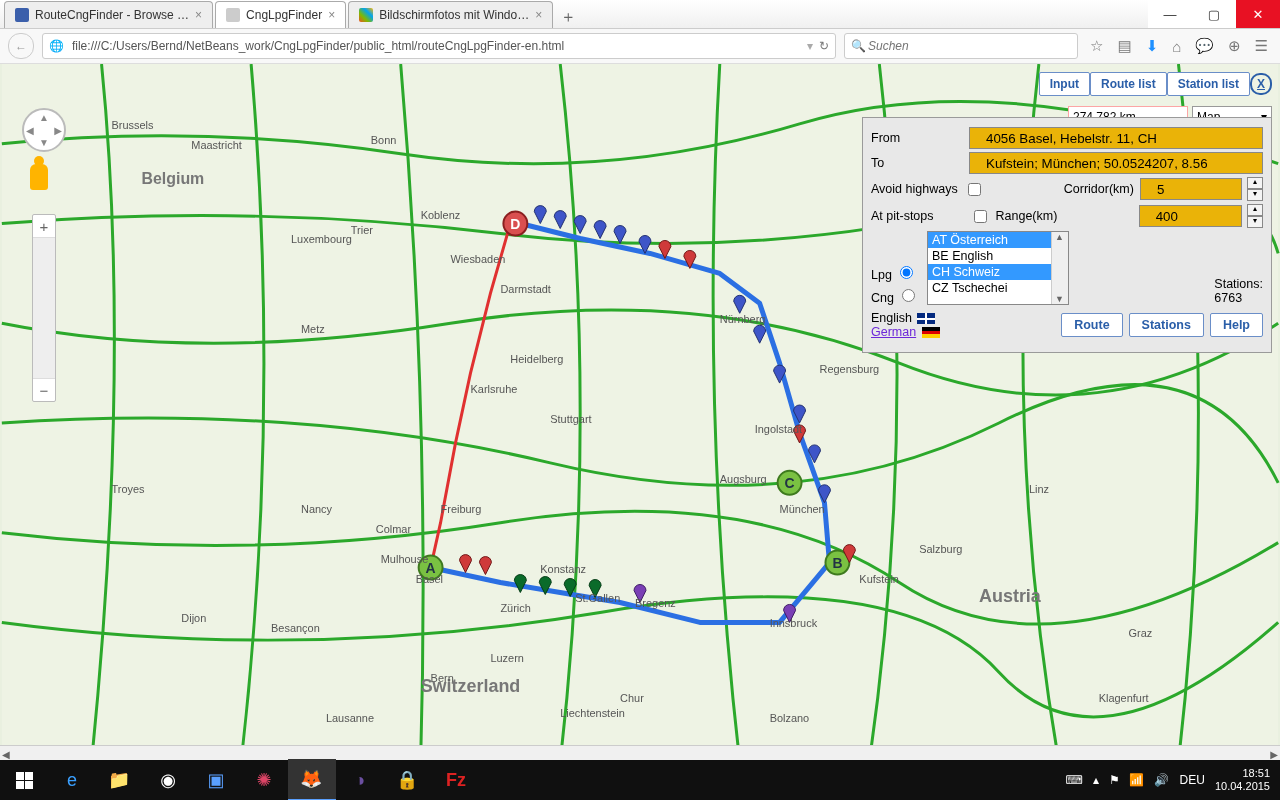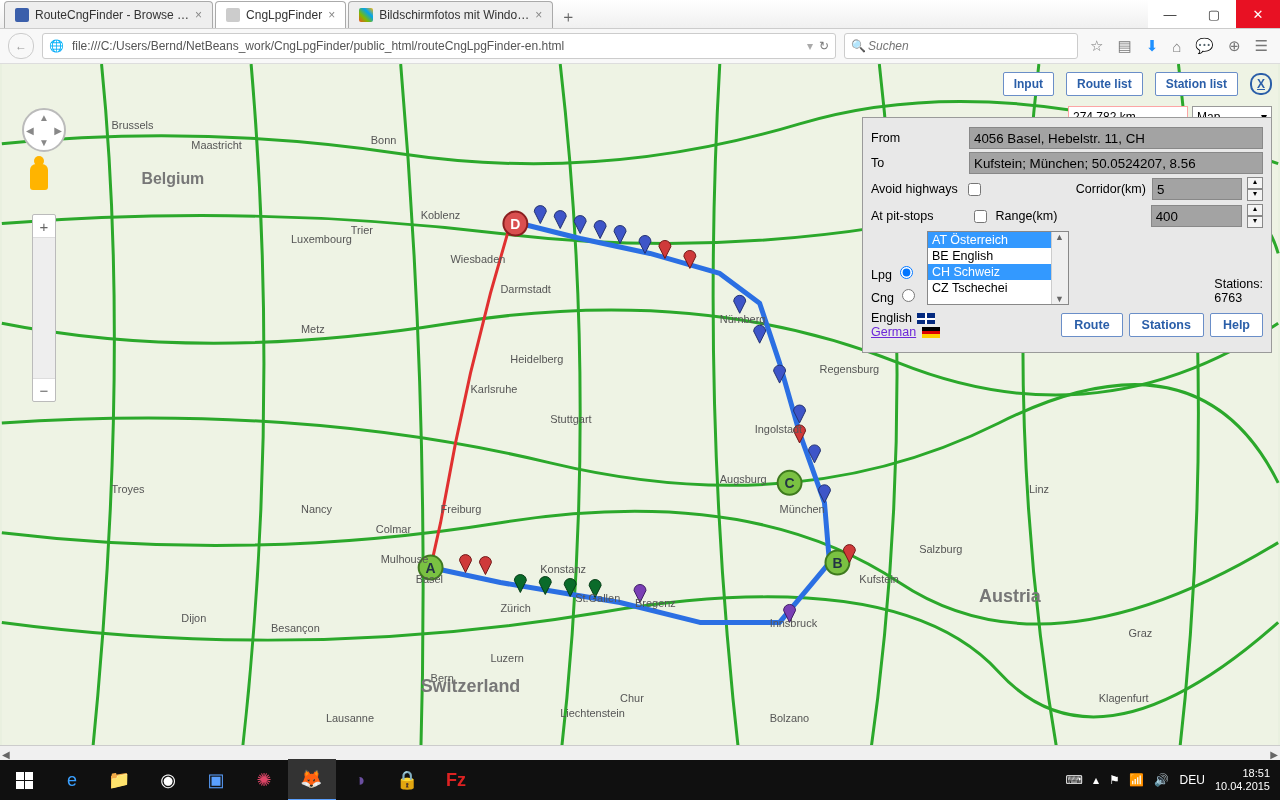--- a/index.html
+++ b/index.html
@@ -25,32 +25,32 @@
   .urlbox .reload{color:#777;margin-left:6px}
   .searchbox{width:220px;display:flex;align-items:center;border:1px solid #ccc;border-radius:3px;height:24px;padding:0 6px;background:#fff;color:#999}
   .searchbox input{border:none;outline:none;flex:1;font-size:12px;font-style:italic;color:#999}
   .tbicons{display:flex;gap:14px;color:#777;align-items:center;padding:0 4px}
   .tbicons span{font-size:15px}
   
   .content{position:relative;height:calc(800px - 28px - 34px - 40px);}
   .map{position:absolute;inset:0;background:#e9f0df;}
   .map svg{width:100%;height:100%}
   
-  .appbtns{position:absolute;top:8px;right:8px;display:flex;gap:12px;align-items:center}
+  .appbtns{position:absolute;top:8px;right:8px;display:flex;gap:0;align-items:center}
   .appbtn{border:1px solid #6a8ec8;background:#fff;color:#2a5ea8;padding:4px 10px;border-radius:2px;font-weight:bold;cursor:pointer}
   .closeX{border:2px solid #2a5ea8;border-radius:10px;width:18px;height:18px;display:flex;align-items:center;justify-content:center;color:#2a5ea8;font-weight:bold;text-decoration:underline}
   
   .strip{position:absolute;top:42px;right:8px;display:flex;gap:4px}
   .strip .dist{width:110px;height:20px;border:1px solid #fca5a5;background:#fff;padding:0 4px;display:flex;align-items:center}
   .strip .maptype{width:70px;height:20px;border:1px solid #999;background:#fff;padding:0 4px;display:flex;align-items:center;justify-content:space-between}
   
   .panel{position:absolute;top:53px;right:8px;width:392px;background:#e8e8e8;border:1px solid #9a9a9a;padding:6px 8px 10px 8px;font-size:12.5px;color:#000}
   .panel .row{display:flex;align-items:center;margin:3px 0;gap:6px}
   .panel .lbl{width:92px}
-  .panel input[type=text]{flex:1;height:20px;border:1px solid #888;padding:0 4px;background:#a3a3a3}
+  .panel input[type=text]{flex:1;height:20px;border:1px solid #888;padding:0 16px;background:#eab308}
   .panel .num{width:46px;height:20px;border:1px solid #888;background:#fff;text-align:left;padding:0 2px}
   .spin{display:flex;flex-direction:column;margin-left:-1px}
   .spin div{width:14px;height:10px;border:1px solid #888;background:#f4f4f4;font-size:8px;line-height:8px;text-align:center}
   .countries{width:140px;height:72px;border:1px solid #888;background:#fff;overflow:hidden;position:relative}
   .countries .opt{padding:1px 4px;white-space:nowrap}
   .countries .sel{background:#3399ff;color:#fff}
   .countries .sb{position:absolute;right:0;top:0;bottom:0;width:16px;background:#efefef;border-left:1px solid #ccc}
   .countries .sb::before{content:"▲";position:absolute;top:0;left:3px;font-size:9px;color:#666}
   .countries .sb::after{content:"▼";position:absolute;bottom:0;left:3px;font-size:9px;color:#666}
   .panel .fuel{display:flex;flex-direction:column;gap:4px;width:50px}

